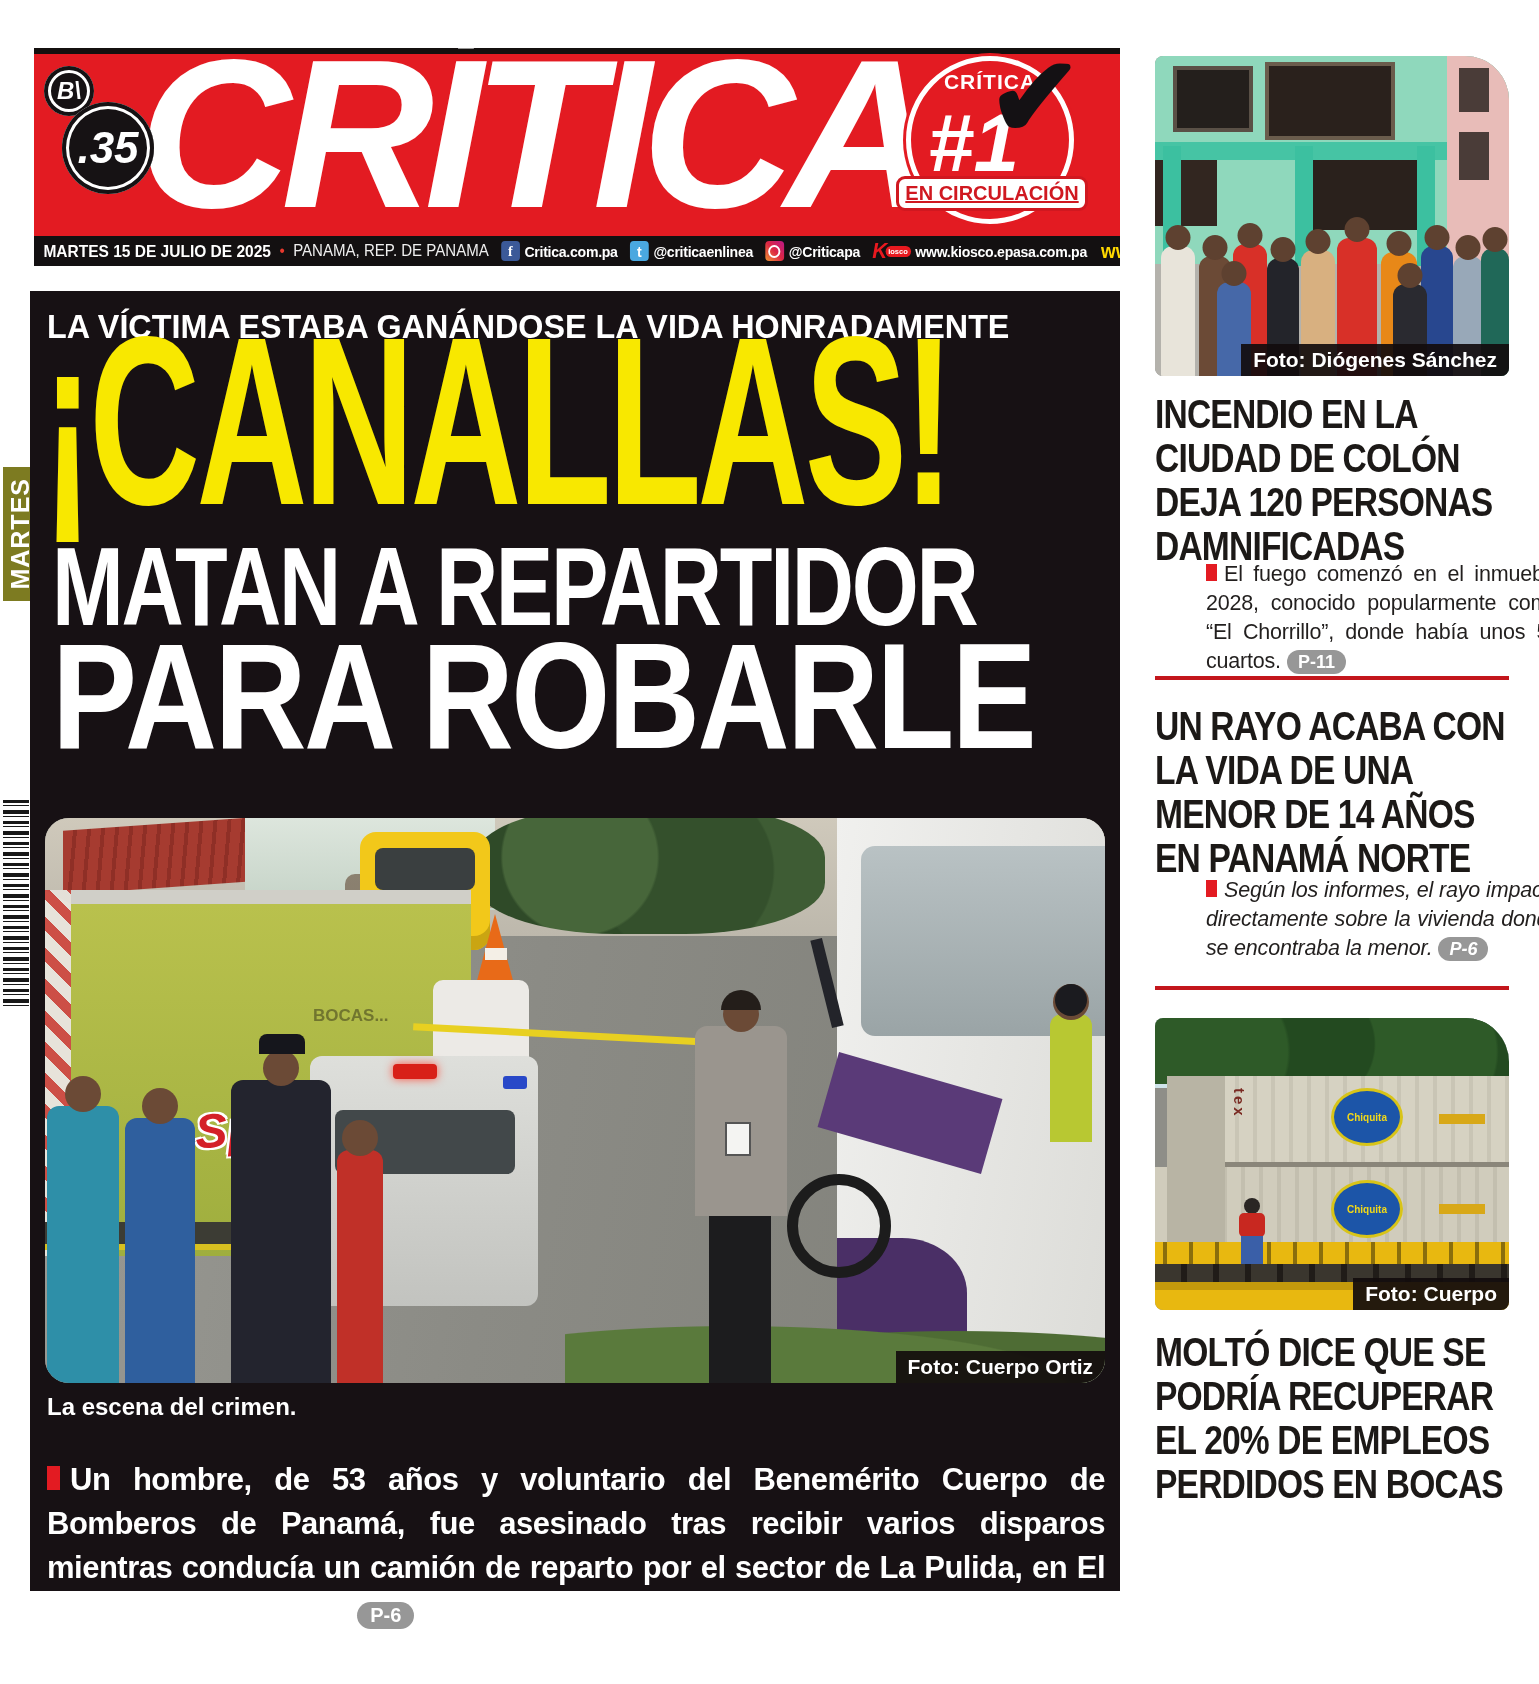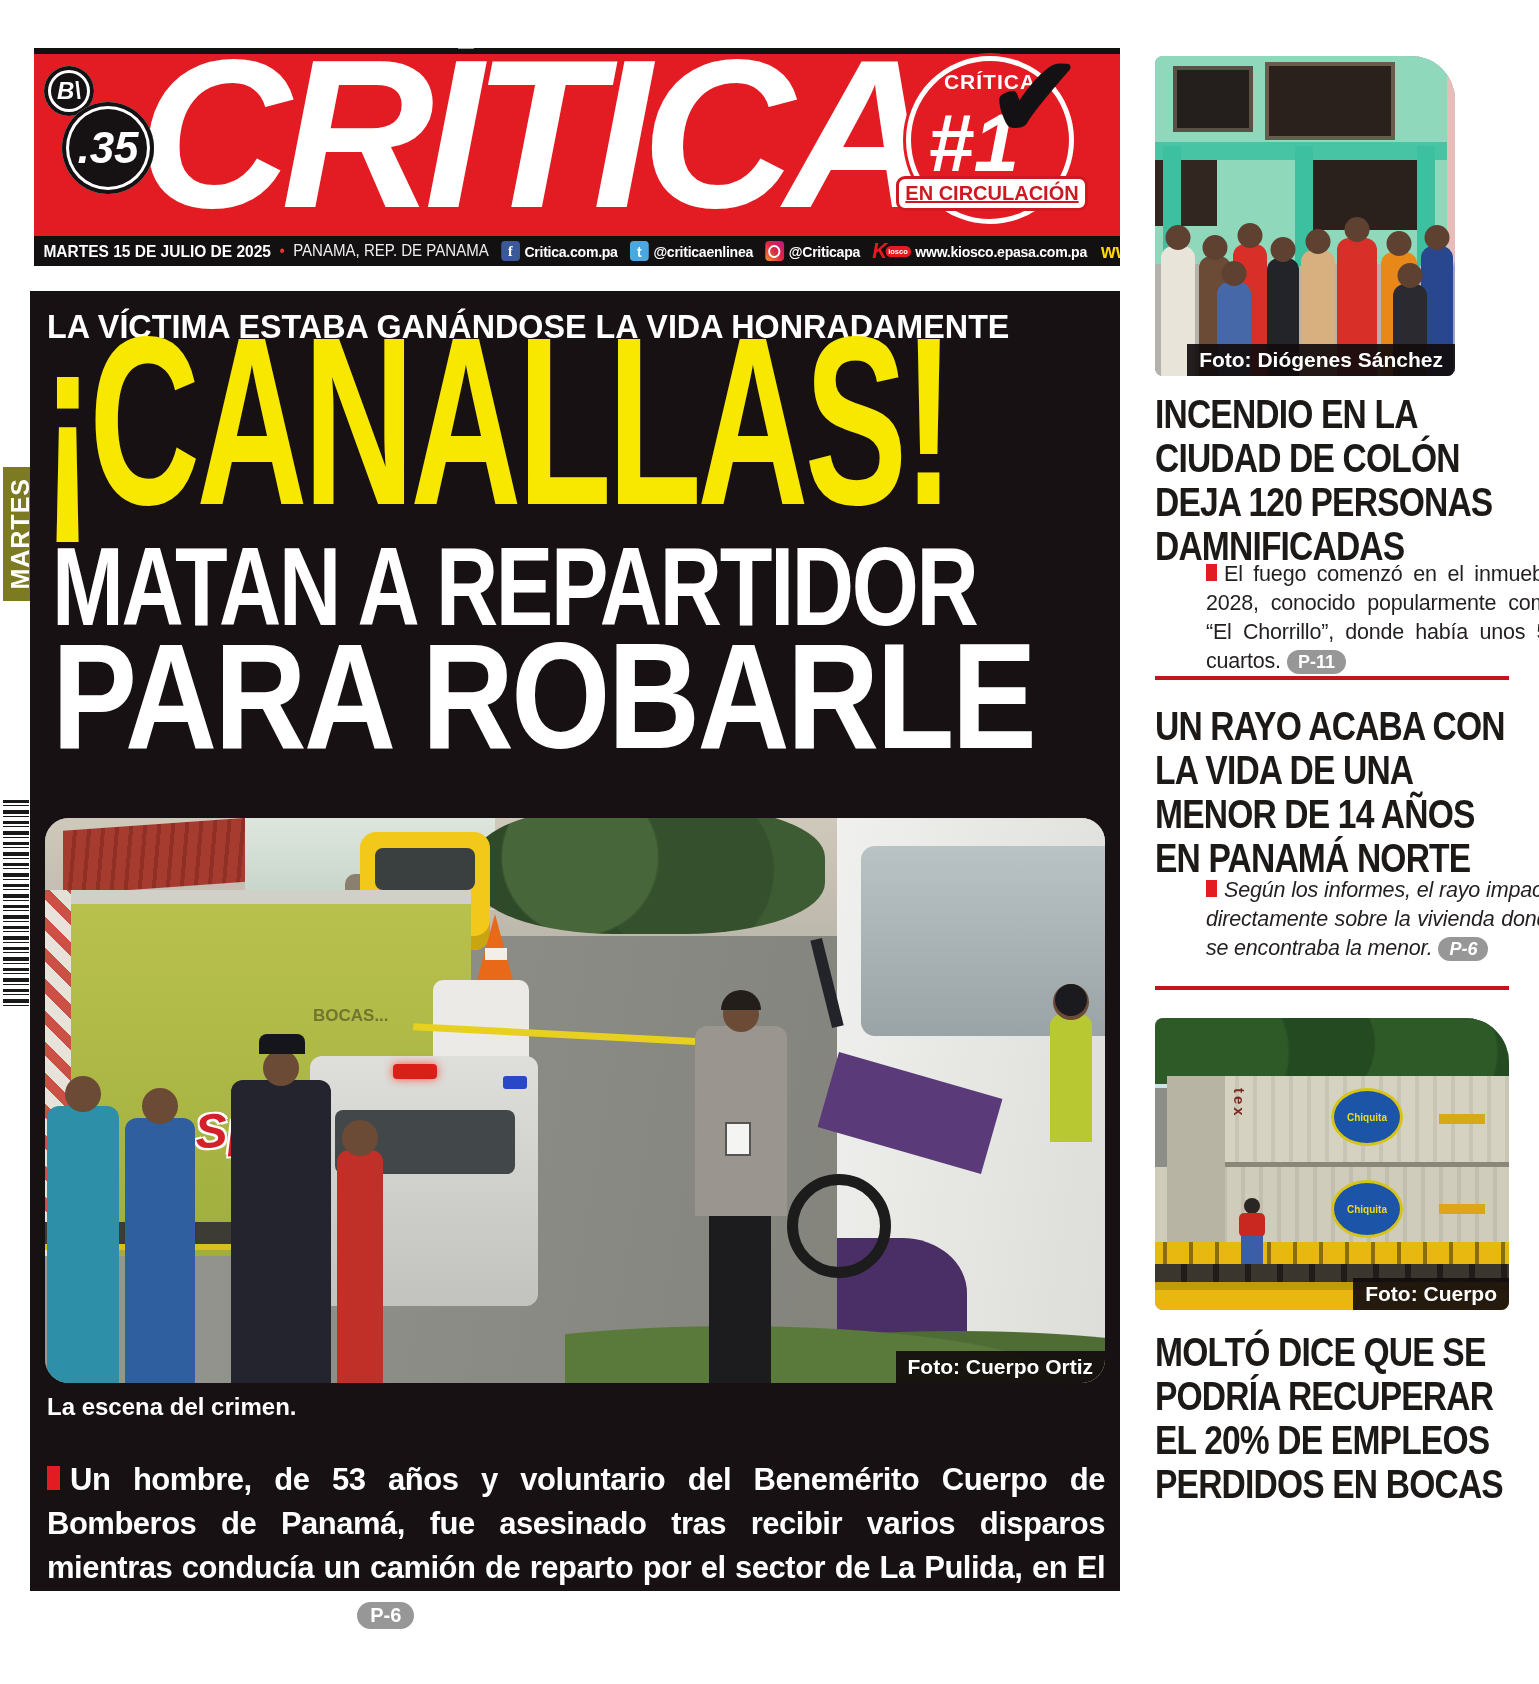--- a/index.html
+++ b/index.html
@@ -70,21 +70,21 @@
           font-size:21px;padding:4px 12px;}
   .caption-main{position:absolute;left:17px;top:1102px;color:#fff;font-weight:bold;font-size:24px;}
   .summary-main{position:absolute;left:17px;top:1136px;width:1058px;color:#fff;font-weight:bold;font-size:31px;
                 line-height:44px;letter-spacing:-0.5px;text-align:justify;}
   .bullet{display:inline-block;width:13px;height:24px;background:var(--brand-red,#e31b22);margin-right:10px;}
   .bullet.sm{width:11px;height:17px;margin-right:7px;}
   .pbadge{display:inline-block;background:var(--badge-gray,#979797);color:#fff;font-weight:bold;font-size:20px;
           line-height:27px;padding:0 13px;border-radius:16px;letter-spacing:0;margin-left:6px;}
   .pbadge.sm{font-size:18px;line-height:24px;padding:0 11px;}
   
-  .sb-photo1{left:1155px;top:56px;width:300px;height:320px;border-radius:8px 44px 8px 8px;}
+  .sb-photo1{left:1155px;top:56px;width:354px;height:320px;border-radius:8px 44px 8px 8px;}
   .sb-photo2{left:1155px;top:1018px;width:354px;height:292px;border-radius:8px 44px 8px 8px;}
   .sb-h{position:absolute;left:1155px;width:420px;color:#1c1917;font-weight:bold;font-size:40px;line-height:44px;
         letter-spacing:-1px;transform:scaleX(0.84);transform-origin:0 0;white-space:nowrap;}
   .sb-sum{position:absolute;left:1206px;width:354px;font-size:21.5px;line-height:29px;color:#221f1e;
           text-align:justify;letter-spacing:-0.2px;margin:0;}
   .divider{position:absolute;left:1155px;width:354px;height:4px;background:var(--divider-red,#c3161c);}
   
   .fig{position:absolute;border-radius:12px 12px 0 0;}
   .fig::before{content:"";position:absolute;left:50%;top:-30px;transform:translateX(-50%);
                width:36px;height:36px;border-radius:50%;background:#6b4a36;}

